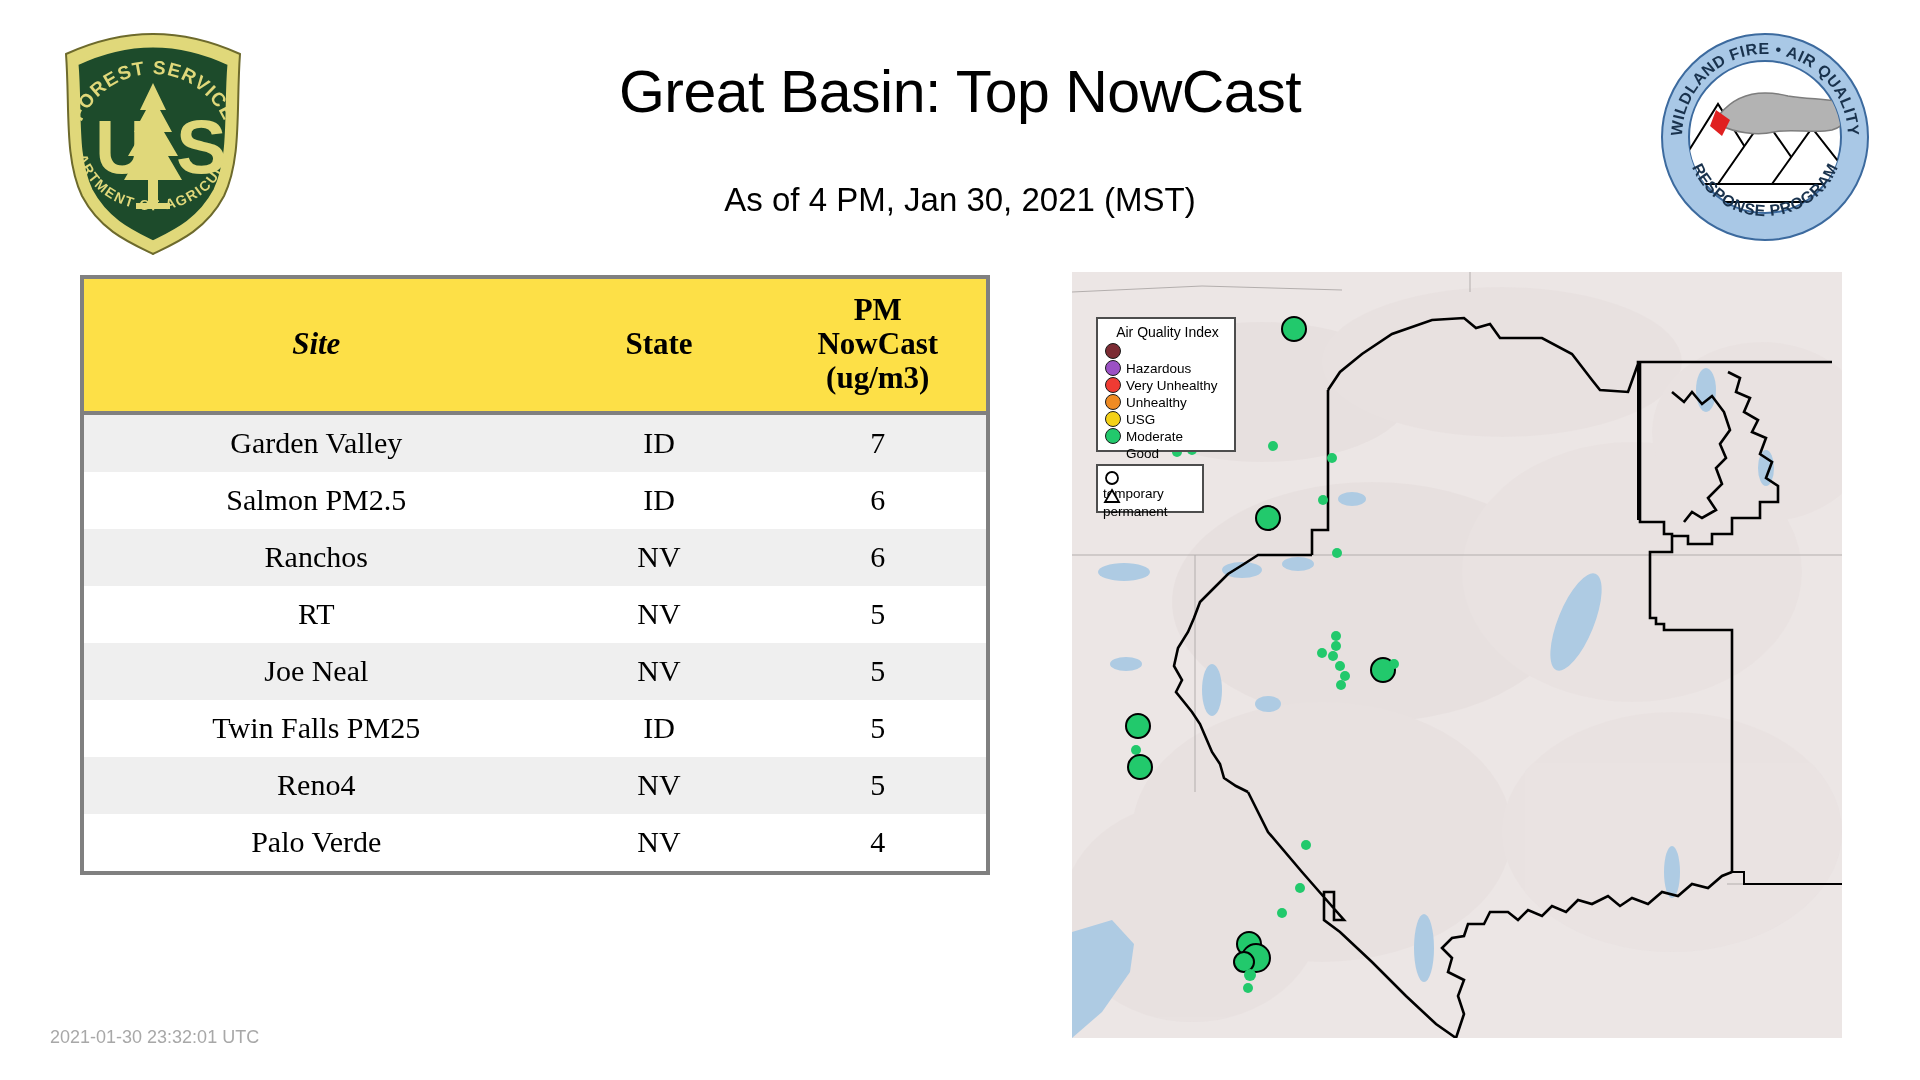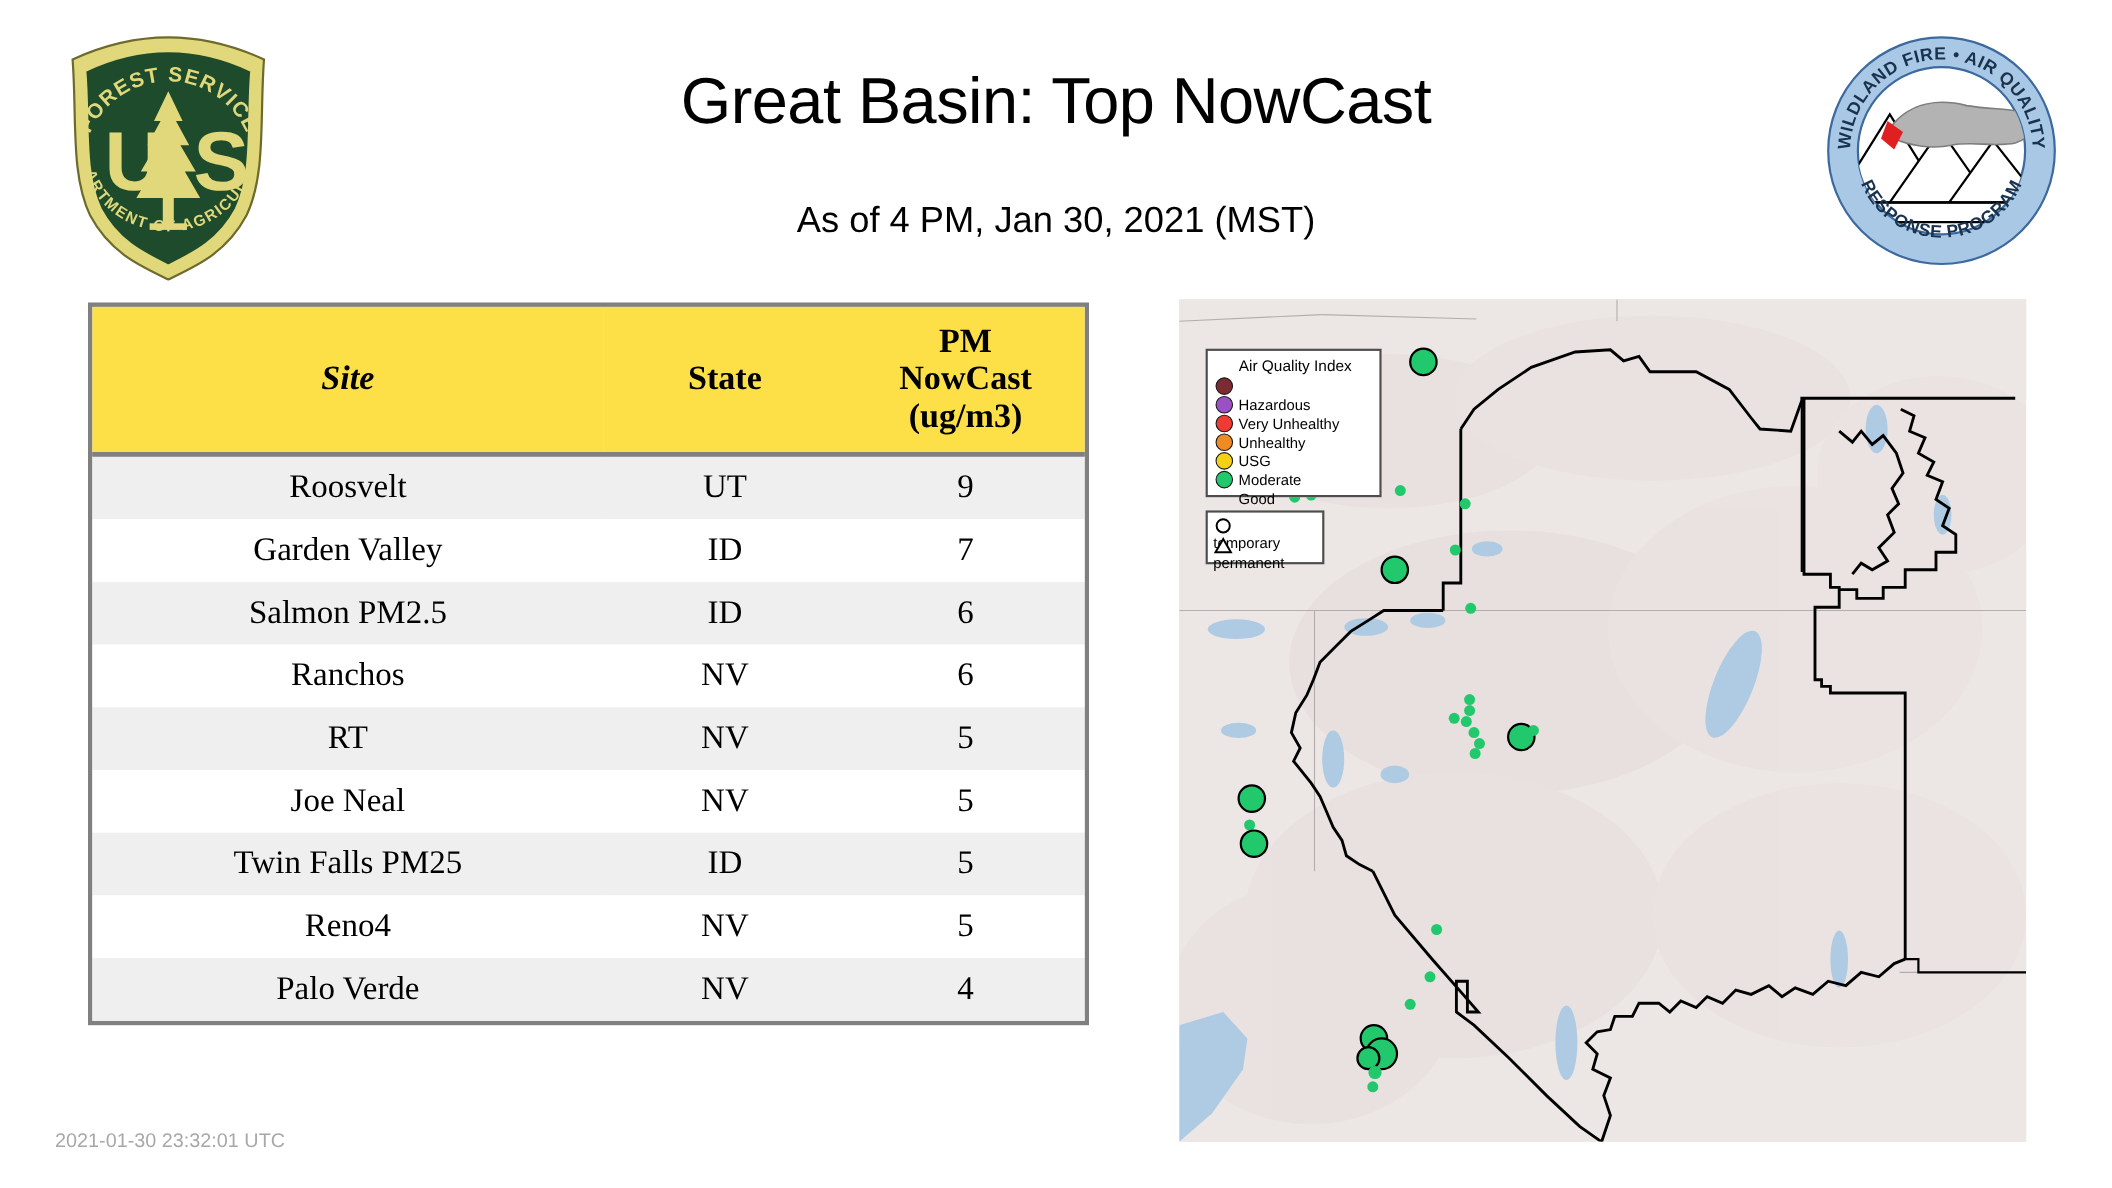--- a/index.html
+++ b/index.html
@@ -79,21 +79,21 @@
   }
   #map-panel svg{display:block;}
 
   .legend-box{
     position:absolute;
     background:#ffffff;
     border:2px solid #4d4d4d;
     font-family:"Liberation Sans", sans-serif;
     box-sizing:border-box;
   }
-  #aqi-legend{left:24px;top:45px;width:160px;padding:5px 6px 6px 7px;}
+  #aqi-legend{left:24px;top:45px;width:140px;padding:5px 6px 6px 7px;}
   #aqi-legend .legend-title{
     font-size:14px;color:#000;margin:0 0 2px 2px;text-align:center;
   }
   .legend-row{display:flex;align-items:center;height:17px;}
   .legend-swatch{
     width:14px;height:14px;border-radius:50%;
     border:1.6px solid #1a1a1a;margin-right:5px;flex:0 0 auto;
   }
   .legend-label{font-size:13.5px;color:#000;white-space:nowrap;line-height:14px;margin-top:36px;}
 
@@ -173,25 +173,20 @@
         <th class="col-site">Site</th>
         <th class="col-state">State</th>
         <th class="col-value">
           <div>PM</div>
           <div>NowCast</div>
           <div>(ug/m3)</div>
         </th>
       </tr>
     </thead>
     <tbody id="aqi-tbody">
-        <tr>
-          <td>Roosvelt</td>
-          <td>UT</td>
-          <td>9</td>
-        </tr>
         <tr>
           <td>Garden Valley</td>
           <td>ID</td>
           <td>7</td>
         </tr>
         <tr>
           <td>Salmon PM2.5</td>
           <td>ID</td>
           <td>6</td>
         </tr>

